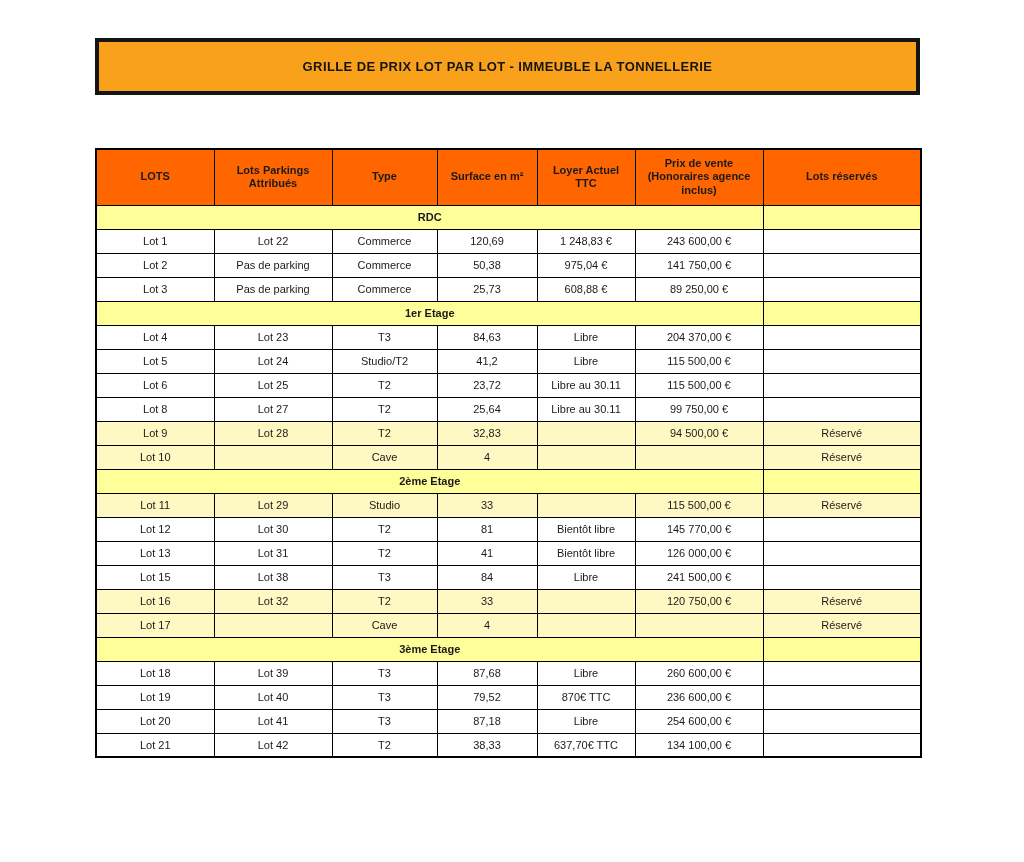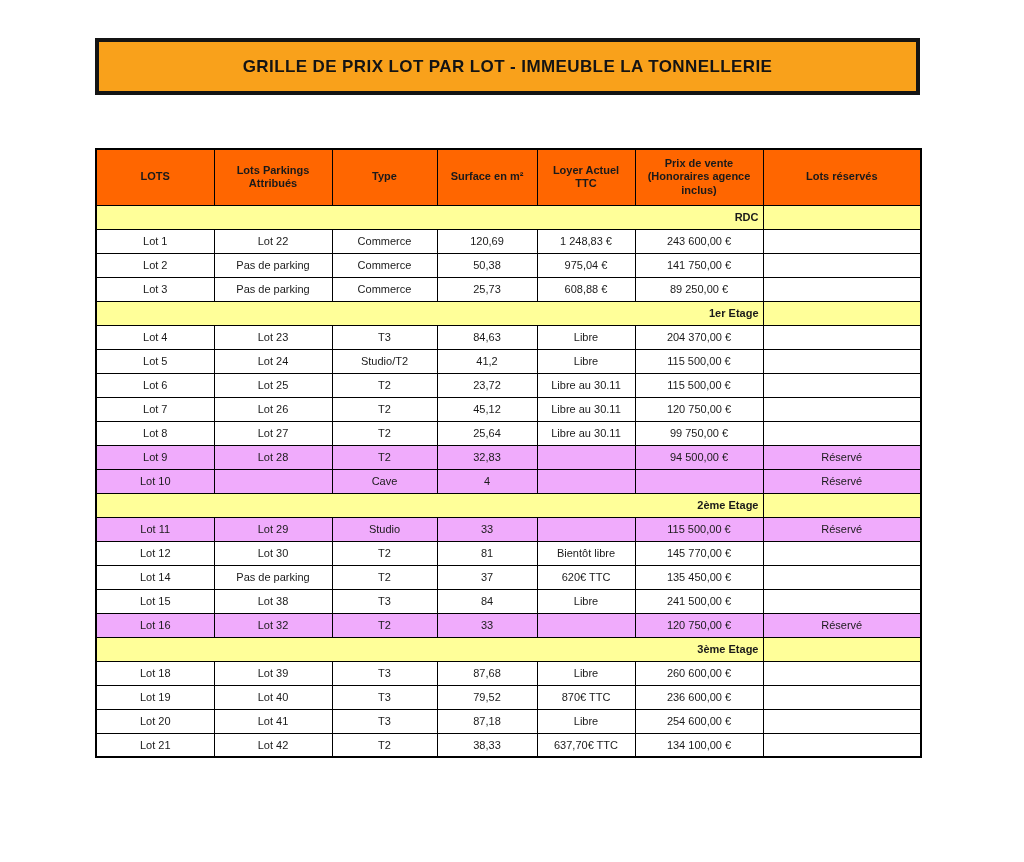--- a/index.html
+++ b/index.html
@@ -14,21 +14,21 @@
 
   .banner {
     position: absolute;
     left: 95px; top: 38px;
     width: 825px; height: 57px;
     background: #F9A11B;
     border: 4px solid #141414;
     display: flex; align-items: center; justify-content: center;
   }
   .banner span {
-    font-size: 17px; font-weight: bold; letter-spacing: 0.4px; color: #141414;
+    font-size: 13px; font-weight: bold; letter-spacing: 0.4px; color: #141414;
   }
 
   table.grid {
     position: absolute;
     left: 95px; top: 148px;
     width: 825px;
     border-collapse: collapse;
     table-layout: fixed;
     border: 2px solid #000;
     font-size: 11px;
@@ -44,28 +44,27 @@
   table.grid thead th {
     background: #FF6600;
     font-weight: bold;
     height: 56px;
     line-height: 1.25;
   }
   tr.section-row td {
     background: #FFFF99;
     font-weight: bold;
     height: 24px;
-    text-align: right;
   }
   tr.data-row td {
     background: #ffffff;
     height: 24px;
   }
   tr.data-row.reserved td {
-    background: #f0abfc;
+    background: #fef9c3;
   }
 </style>
 </head>
 <body>
 
 <div class="page">
 
   <div class="banner">
     <span>GRILLE DE PRIX LOT PAR LOT - IMMEUBLE LA TONNELLERIE</span>
   </div>
@@ -148,29 +147,20 @@
         <tr class="data-row">
           <td>Lot 6</td>
           <td>Lot 25</td>
           <td>T2</td>
           <td>23,72</td>
           <td>Libre au 30.11</td>
           <td>115 500,00 €</td>
           <td></td>
         </tr>
         <tr class="data-row">
-          <td>Lot 7</td>
-          <td>Lot 26</td>
-          <td>T2</td>
-          <td>45,12</td>
-          <td>Libre au 30.11</td>
-          <td>120 750,00 €</td>
-          <td></td>
-        </tr>
-        <tr class="data-row">
           <td>Lot 8</td>
           <td>Lot 27</td>
           <td>T2</td>
           <td>25,64</td>
           <td>Libre au 30.11</td>
           <td>99 750,00 €</td>
           <td></td>
         </tr>
         <tr class="data-row reserved">
           <td>Lot 9</td>
@@ -206,44 +196,53 @@
         <tr class="data-row">
           <td>Lot 12</td>
           <td>Lot 30</td>
           <td>T2</td>
           <td>81</td>
           <td>Bientôt libre</td>
           <td>145 770,00 €</td>
           <td></td>
         </tr>
         <tr class="data-row">
-          <td>Lot 14</td>
-          <td>Pas de parking</td>
-          <td>T2</td>
-          <td>37</td>
-          <td>620€ TTC</td>
-          <td>135 450,00 €</td>
+          <td>Lot 13</td>
+          <td>Lot 31</td>
+          <td>T2</td>
+          <td>41</td>
+          <td>Bientôt libre</td>
+          <td>126 000,00 €</td>
           <td></td>
         </tr>
         <tr class="data-row">
           <td>Lot 15</td>
           <td>Lot 38</td>
           <td>T3</td>
           <td>84</td>
           <td>Libre</td>
           <td>241 500,00 €</td>
           <td></td>
         </tr>
         <tr class="data-row reserved">
           <td>Lot 16</td>
           <td>Lot 32</td>
           <td>T2</td>
           <td>33</td>
           <td></td>
           <td>120 750,00 €</td>
+          <td>Réservé</td>
+        </tr>
+        <tr class="data-row reserved">
+          <td>Lot 17</td>
+          <td></td>
+          <td>Cave</td>
+          <td>4</td>
+          <td></td>
+          <td></td>
           <td>Réservé</td>
         </tr>
         <tr class="section-row">
           <td colspan="6">3ème Etage</td>
           <td></td>
         </tr>
         <tr class="data-row">
           <td>Lot 18</td>
           <td>Lot 39</td>
           <td>T3</td>

